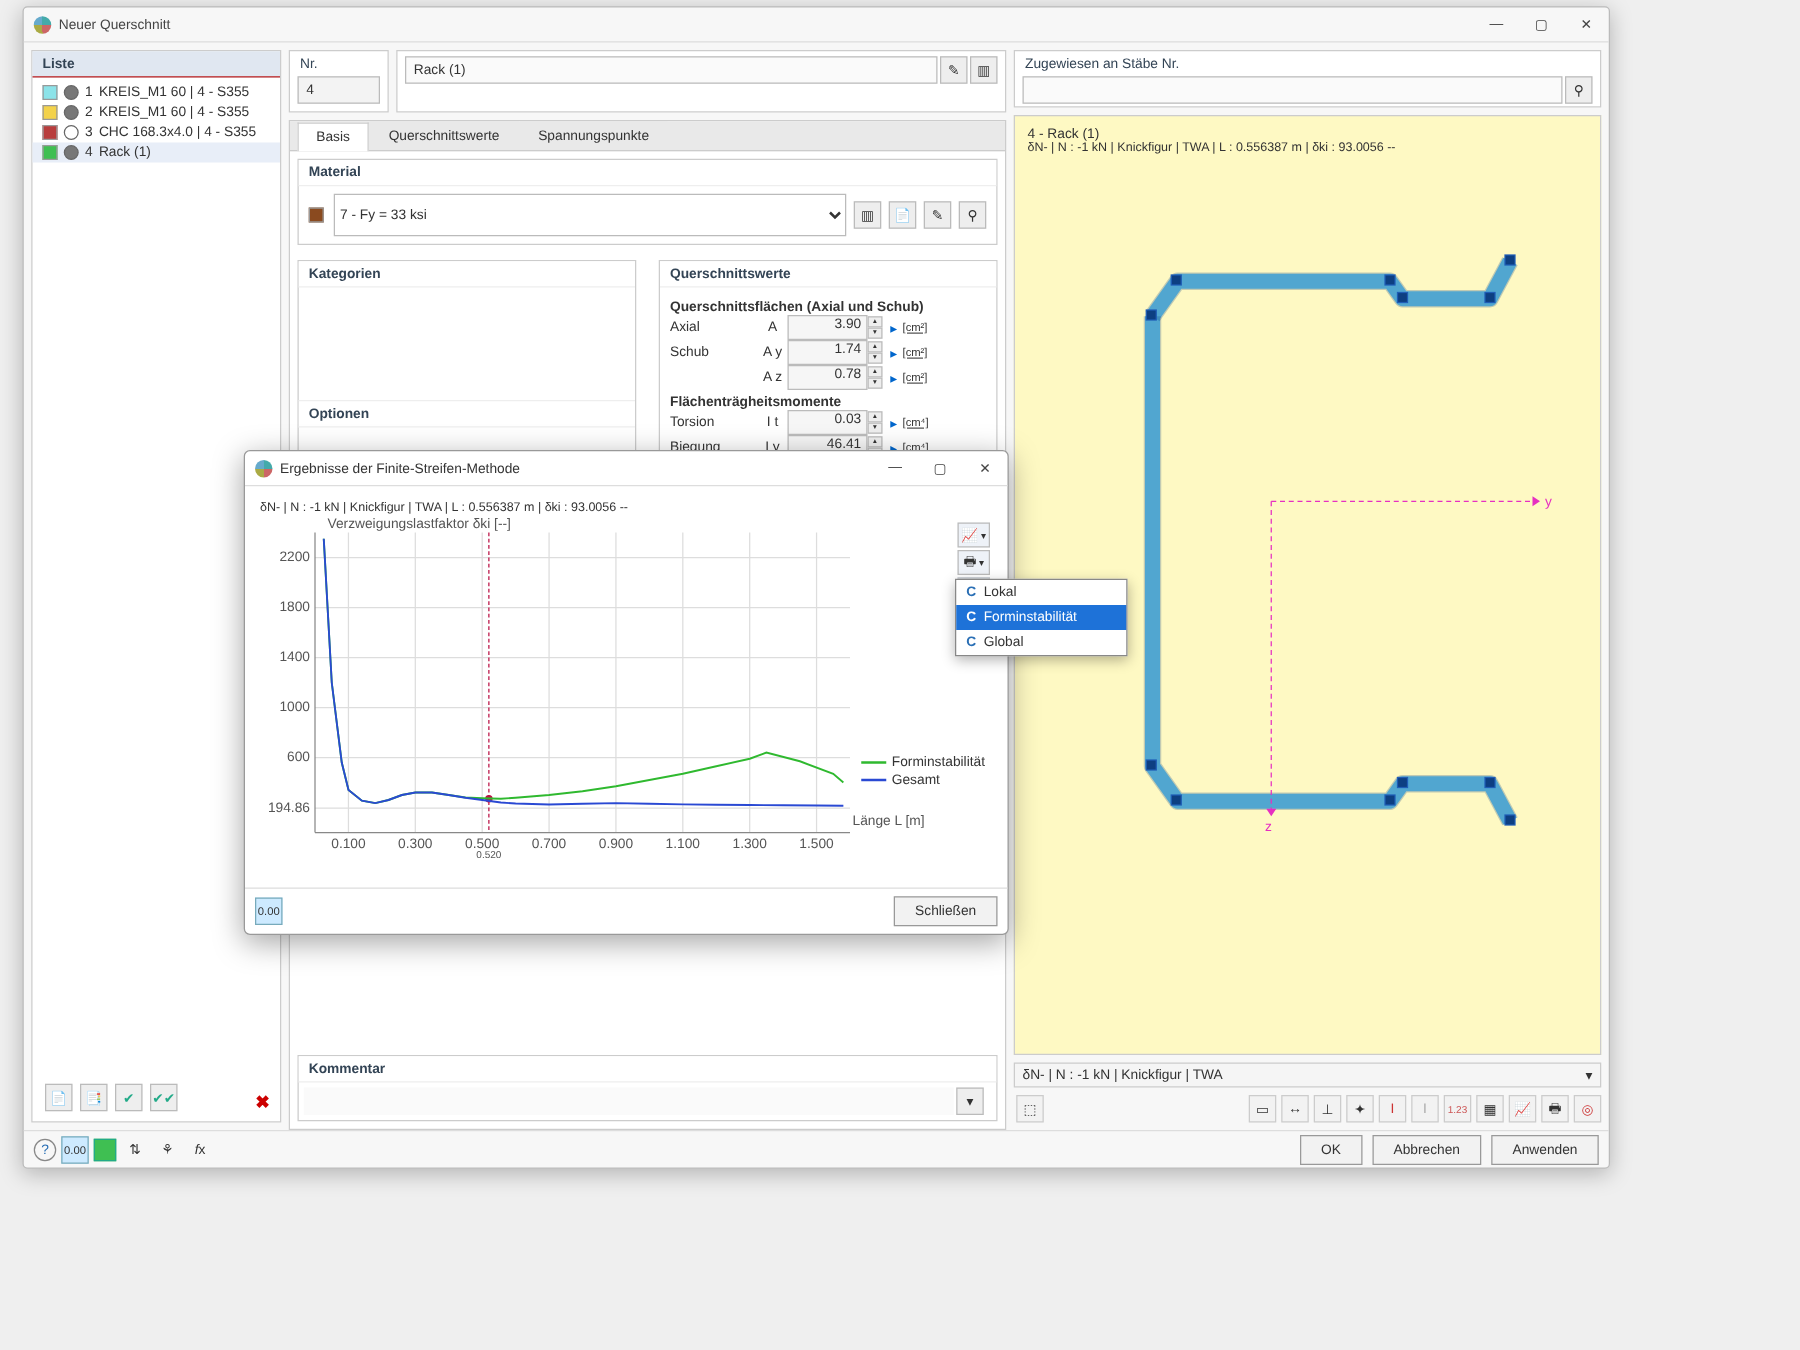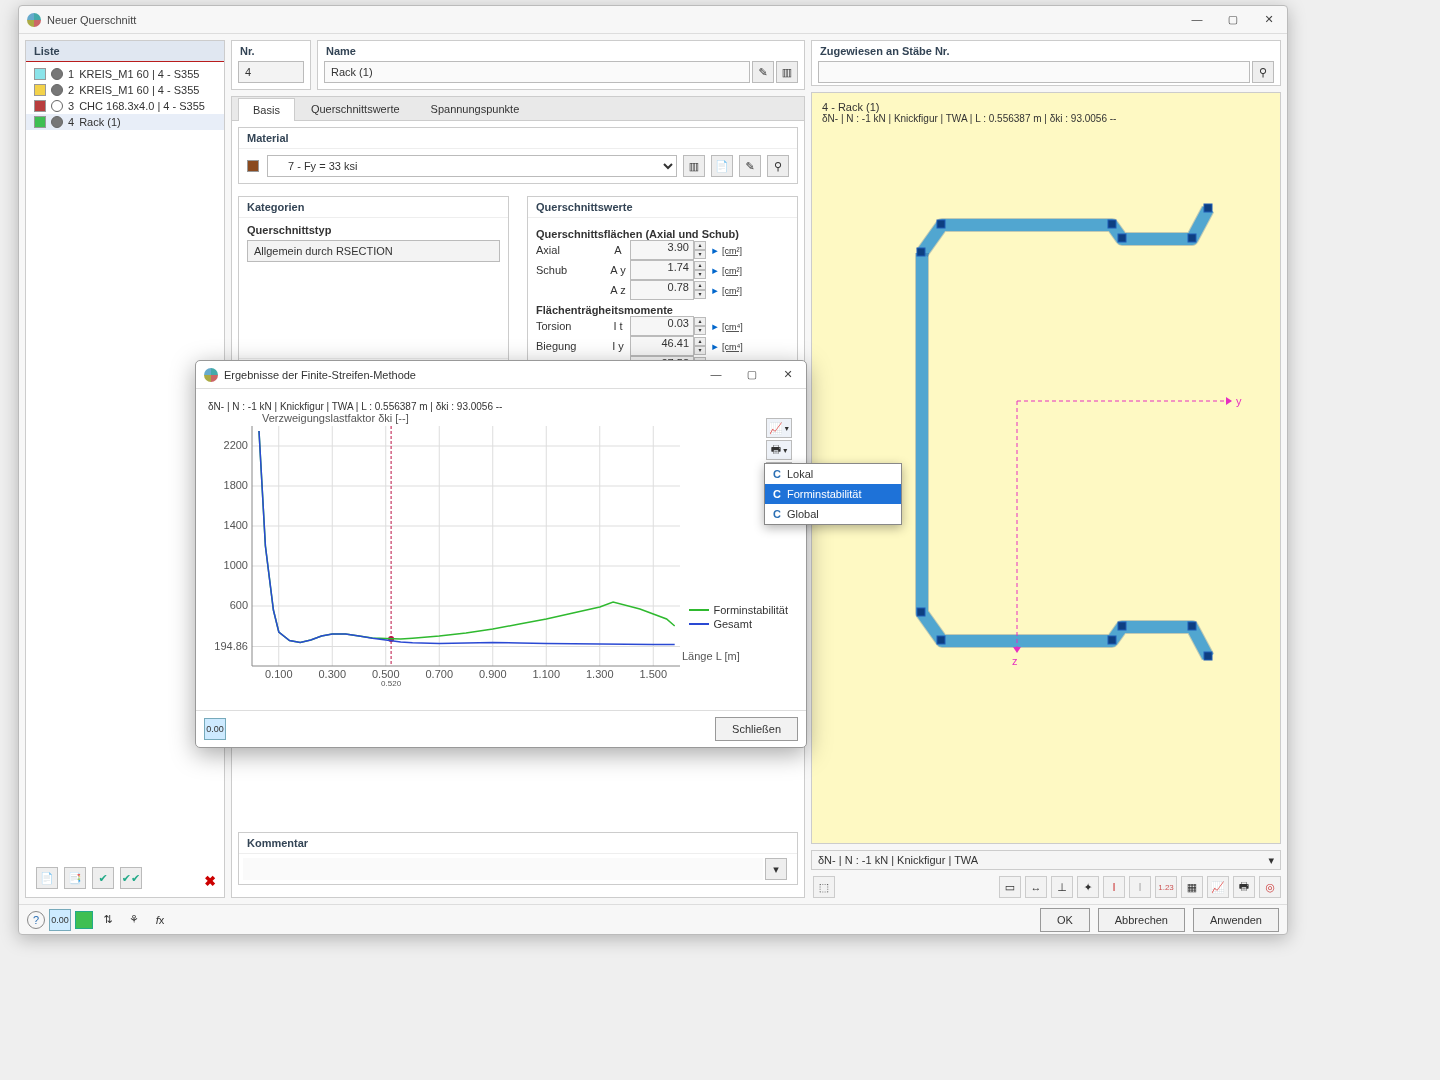--- a/index.html
+++ b/index.html
@@ -10,35 +10,35 @@
   .titlebar .title { flex:1; color:#444; }
   .winctrls { display:flex; gap:16px; }
   .winctrl { width:20px; text-align:center; color:#444; }
   .body { flex:1; display:flex; gap:6px; padding:6px; overflow:hidden; }
   .panel { background:#fff; border:1px solid #ccc; display:flex; flex-direction:column; position:relative; }
   .panel-hd { background:#e0e7f1; padding:4px 8px; font-weight:600; color:#345; border-bottom:1px solid #b91c1c;}
   .left { width:200px; }
   .center { flex:1; display:flex; flex-direction:column; gap:6px; }
   .right { width:470px; display:flex; flex-direction:column; gap:6px; position:relative;}
   .row { display:flex; gap:6px; }
-  .field-label { font-weight:700; color:#345; padding:4px 8px 0 8px;}
+  .field-label { font-weight:400; color:#345; padding:4px 8px 0 8px;}
   .field-body { padding:4px 6px 6px 6px; }
   input.text, .readonly-input { width:100%; border:1px solid #bbb; background:#fafafa; padding:3px 6px; height:22px; }
   .readonly-input { background:#f3f3f3; }
   .nr-box { width:80px; }
   .name-box { flex:1; }
   .icon-btn { width:22px; height:22px; border:1px solid #bbb; background:#eee; display:inline-flex; align-items:center; justify-content:center; margin-left:2px;}
   .tabs { display:flex; border-bottom:1px solid #ccc; padding-left:6px; gap:1px; background:#e9e9e9;}
   .tab { padding:5px 14px; background:#e9e9e9; border:1px solid transparent; border-bottom:none; }
   .tab.active { background:#fff; border-color:#ccc; position:relative; top:1px; }
   .group { border:1px solid #ccc; margin:6px; }
   .group-hd { color:#345; font-weight:600; padding:4px 8px; border-bottom:1px solid #eee; background:#fff;}
   .group-body { padding:6px 8px; }
   .mat-sel { display:flex; align-items:center; gap:4px; }
-  .mat-sel select { flex:1; height:22px; border:1px solid #bbb; background:#fff; padding-left:16px;}
+  .mat-sel select { flex:1; height:34px; border:1px solid #bbb; background:#fff; padding-left:0;}
   .swatch { width:12px; height:12px; display:inline-block; vertical-align:middle; margin-right:4px; border:1px solid #999;}
   .cols { display:flex; gap:6px; }
   .cols .group { flex:1; }
   .kv { display:grid; grid-template-columns: 70px 24px 64px 14px 14px 40px; align-items:center; row-gap:0; }
   .kv .lbl { }
   .kv .sym { text-align:center; }
   .kv .val { border:1px solid #bbb; background:#f6f6f6; height:20px; text-align:right; padding-right:4px;}
   .kv .spin { width:12px; display:flex; flex-direction:column; }
   .kv .spin div { height:9px; border:1px solid #bbb; background:#eee; font-size:6px; line-height:6px; text-align:center;}
   .kv .link { color:#06c; text-align:center; }
@@ -138,21 +138,20 @@
       <div class="del-icon">✖</div>
     </div>
 
     <div class="center">
       <div class="row">
         <div class="panel nr-box">
           <div class="field-label">Nr.</div>
           <div class="field-body"><input class="readonly-input" readonly="" value="4" style=""></div>
         </div>
         <div class="panel name-box">
-          <div class="field-label">Name</div>
           <div class="field-body" style="display:flex; align-items:center;">
             <input class="text" style="flex: 1 1 0%;" value="Rack (1)">
             <span class="icon-btn">✎</span>
             <span class="icon-btn">▥</span>
           </div>
         </div>
       </div>
 
       <div class="panel" style="flex:1">
         <div class="tabs" id="tabs-container">
@@ -169,24 +168,20 @@
               <span class="icon-btn">▥</span>
               <span class="icon-btn">📄</span>
               <span class="icon-btn">✎</span>
               <span class="icon-btn">⚲</span>
             </div>
           </div>
 
           <div class="cols">
             <div class="group" style="min-height:320px">
               <div class="group-hd">Kategorien</div>
-              <div class="group-body">
-                <div style="font-weight:600; margin-bottom:4px;">Querschnittstyp</div>
-                <div class="readonly-input" style="height:22px; display:flex; align-items:center;">Allgemein durch RSECTION</div>
-              </div>
               <div class="group-hd" style="border-top:1px solid #eee; margin-top:90px;">Optionen</div>
             </div>
 
             <div class="group" style="min-height:320px">
               <div class="group-hd">Querschnittswerte</div>
               <div class="group-body">
                 <div class="kv" id="kv-grid">
                     <div class="subhd">Querschnittsflächen (Axial und Schub)</div>
                     <div class="lbl">Axial</div>
                     <div class="sym">A</div>

